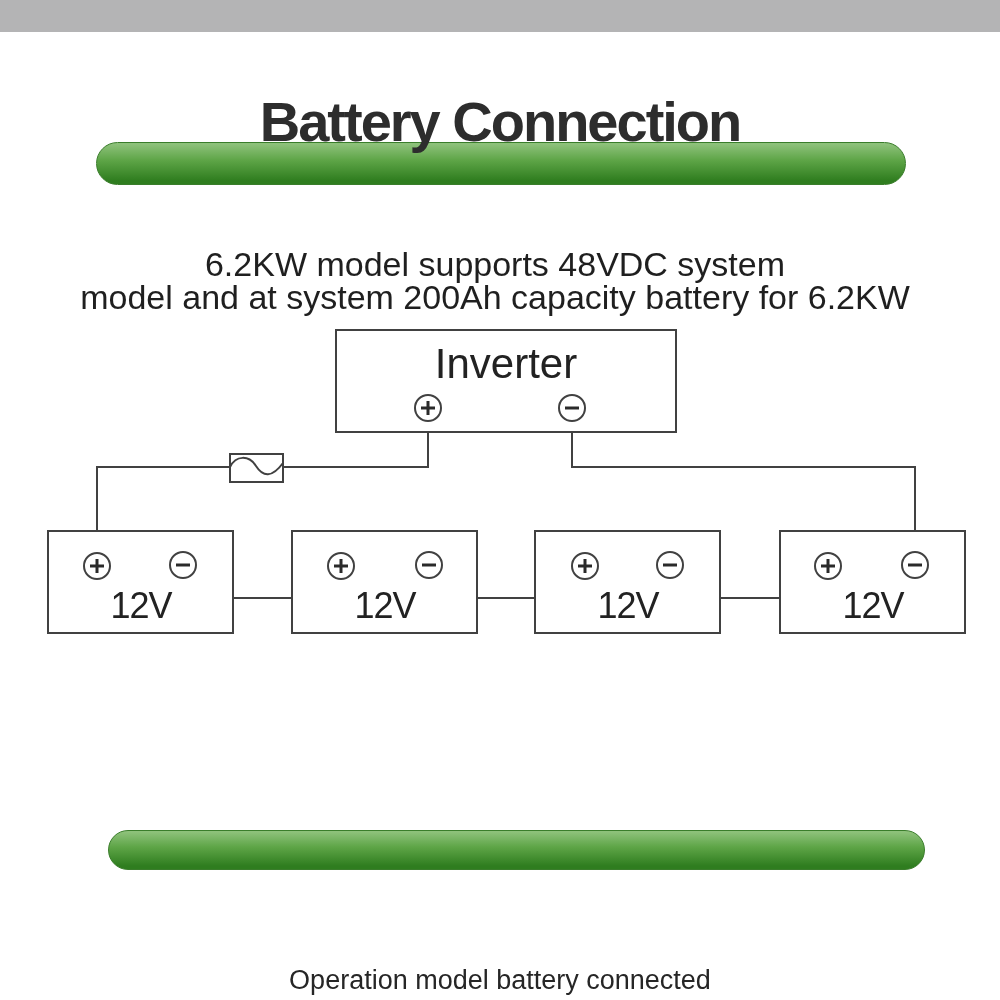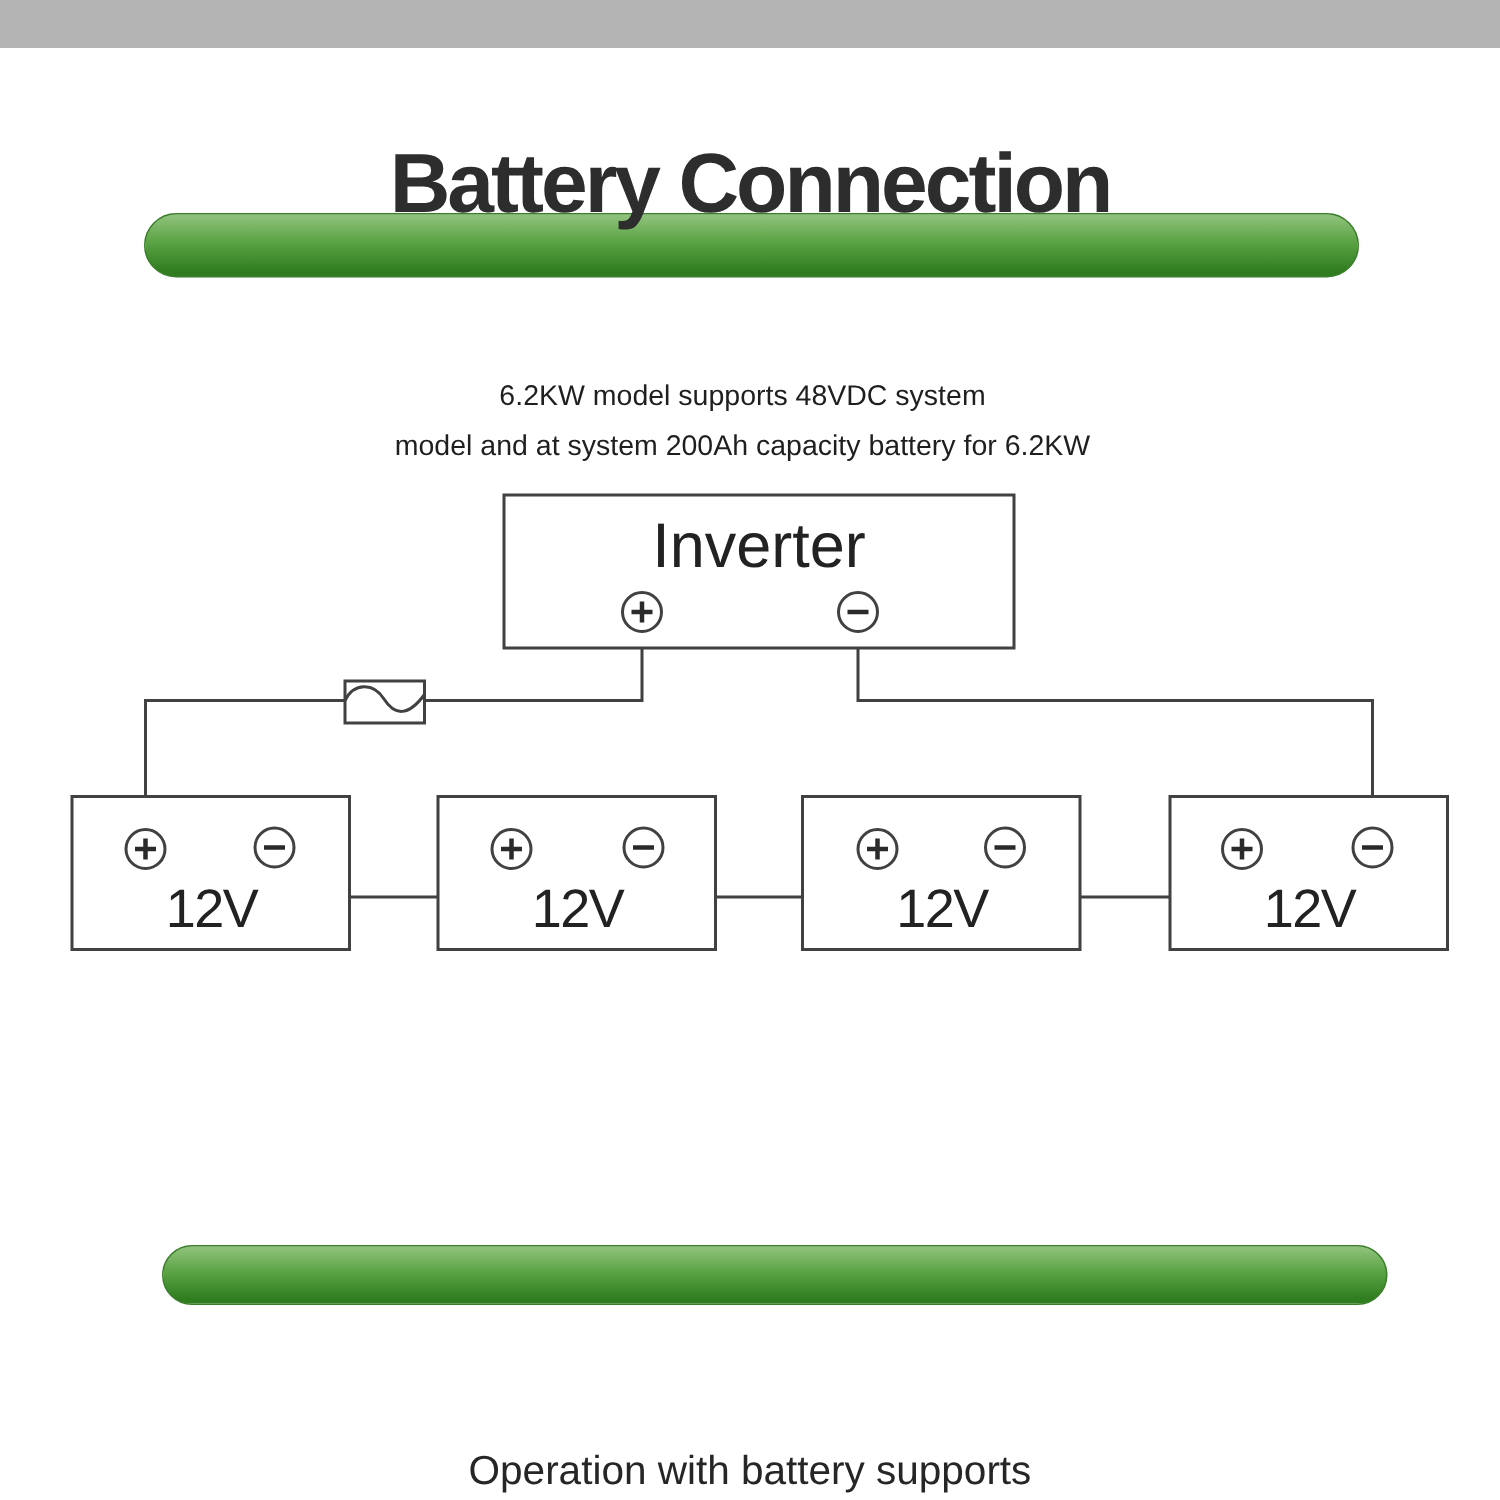--- a/index.html
+++ b/index.html
@@ -13,21 +13,21 @@
   .top-bar{position:absolute;left:0;top:0;width:1000px;height:32px;background:var(--top-bar);}
   .pill{position:absolute;border:1px solid var(--green-edge);border-radius:22px;
         background:linear-gradient(180deg,var(--green-light) 3%,var(--green-mid) 42%,var(--green-dark) 92%);}
   .pill-1{left:96px;top:142px;width:810px;height:43px;}
   .pill-2{left:108px;top:830px;width:817px;height:40px;}
   .banner-text{position:absolute;left:0;width:1000px;text-align:center;
         font-weight:bold;font-size:56px;line-height:88px;letter-spacing:-2px;color:var(--heading);}
   .banner-text-1{top:78px;}
   .banner-text-2{top:760px;}
   .subtitle{position:absolute;left:0;top:248px;width:990px;text-align:center;
-        font-size:19px;line-height:33px;color:#1f1f1f;}
+        font-size:34px;line-height:33px;color:#1f1f1f;}
   .diagram{position:absolute;left:0;top:0;width:1000px;height:1000px;}
   .box{fill:#ffffff;stroke:var(--wire);stroke-width:2;}
   .wire{fill:none;stroke:var(--wire);stroke-width:2;}
   .terminal{fill:#ffffff;stroke:var(--wire);stroke-width:2;}
   .sign{fill:none;stroke:#2a2a2a;stroke-width:3;stroke-linecap:butt;}
   .t-inverter{font-family:"Liberation Sans",sans-serif;font-size:42px;fill:#222;}
   .t-12v{font-family:"Liberation Sans",sans-serif;font-size:36px;letter-spacing:-1px;fill:#222;}
   .footer-caption{position:absolute;left:0;top:965px;width:1000px;text-align:center;
         font-size:27px;color:#262626;}
 </style>
@@ -107,15 +107,15 @@
       <circle class="terminal" cx="828" cy="566" r="13"></circle>
       <path class="sign" d="M821 566 H835 M828 559 V573"></path>
       <circle class="terminal" cx="915" cy="565" r="13"></circle>
       <path class="sign" d="M908 565 H922"></path>
       <text class="t-12v" x="873" y="618" text-anchor="middle">12V</text>
     </g>
   </svg>
 
   <div class="pill pill-2"></div>
 
-  <div class="footer-caption">Operation with battery supports</div>
+  <div class="footer-caption">Operation model battery connected</div>
 
 </div>
 
 </body></html>

